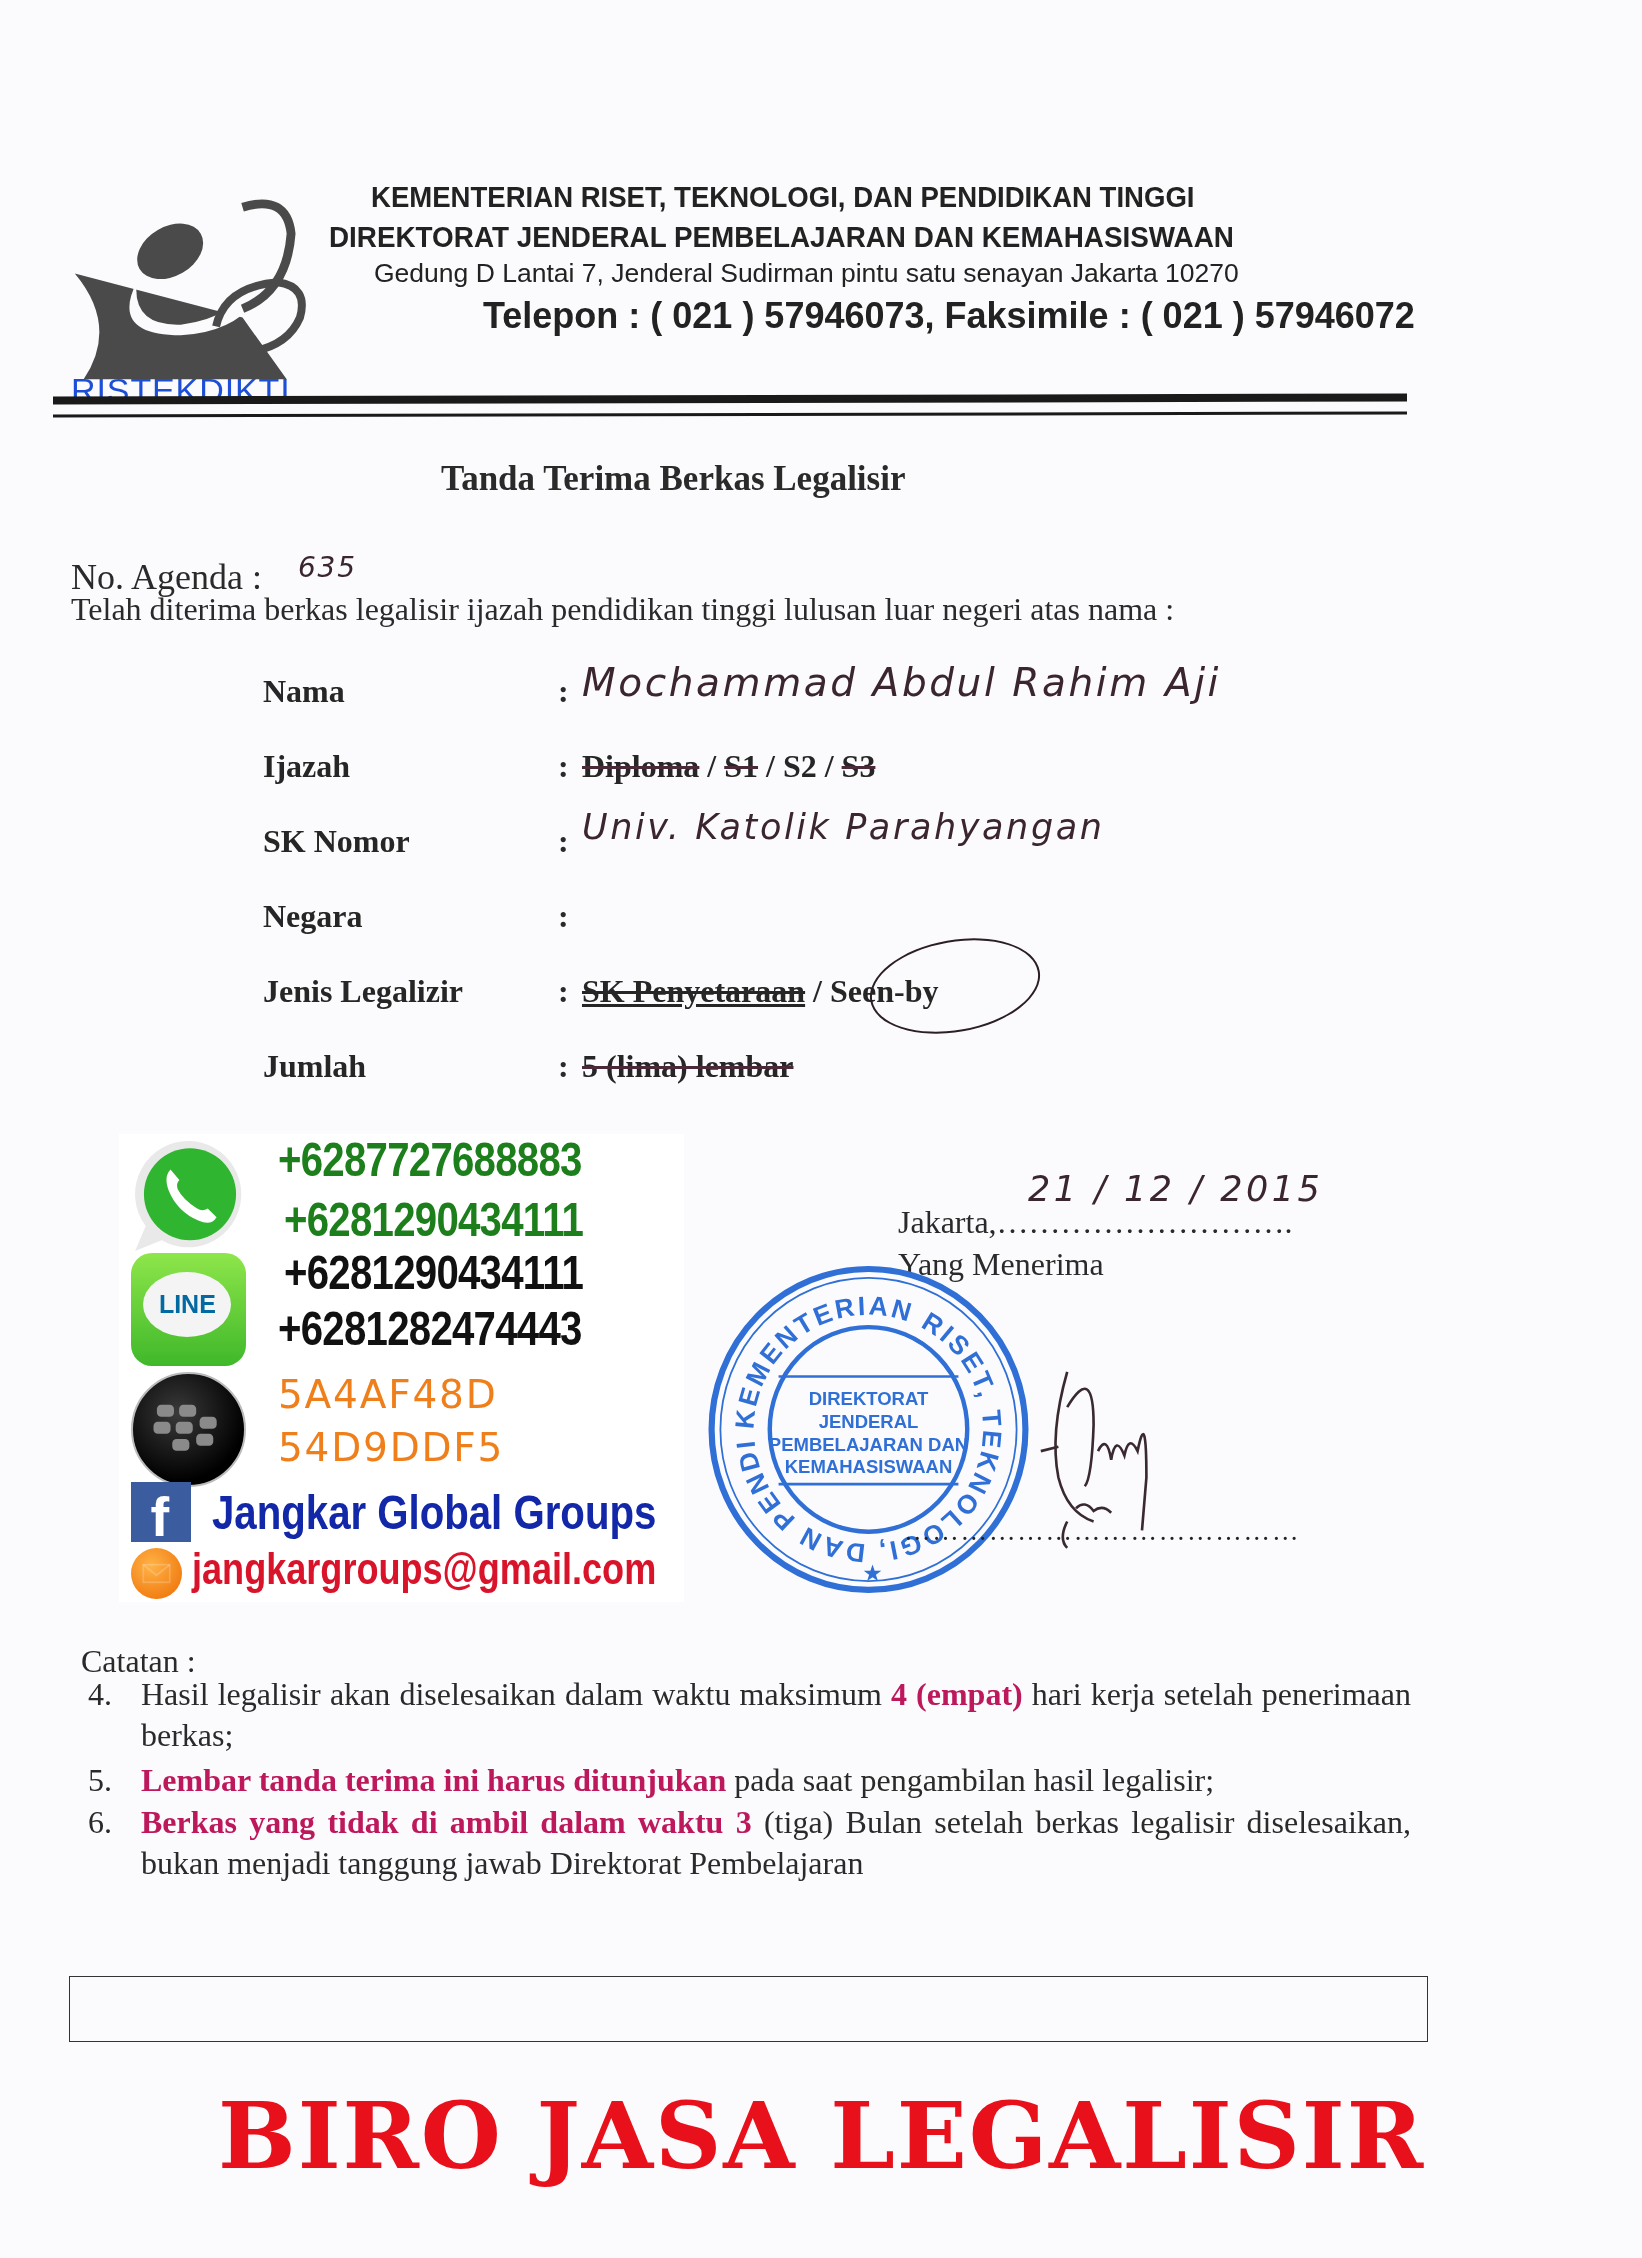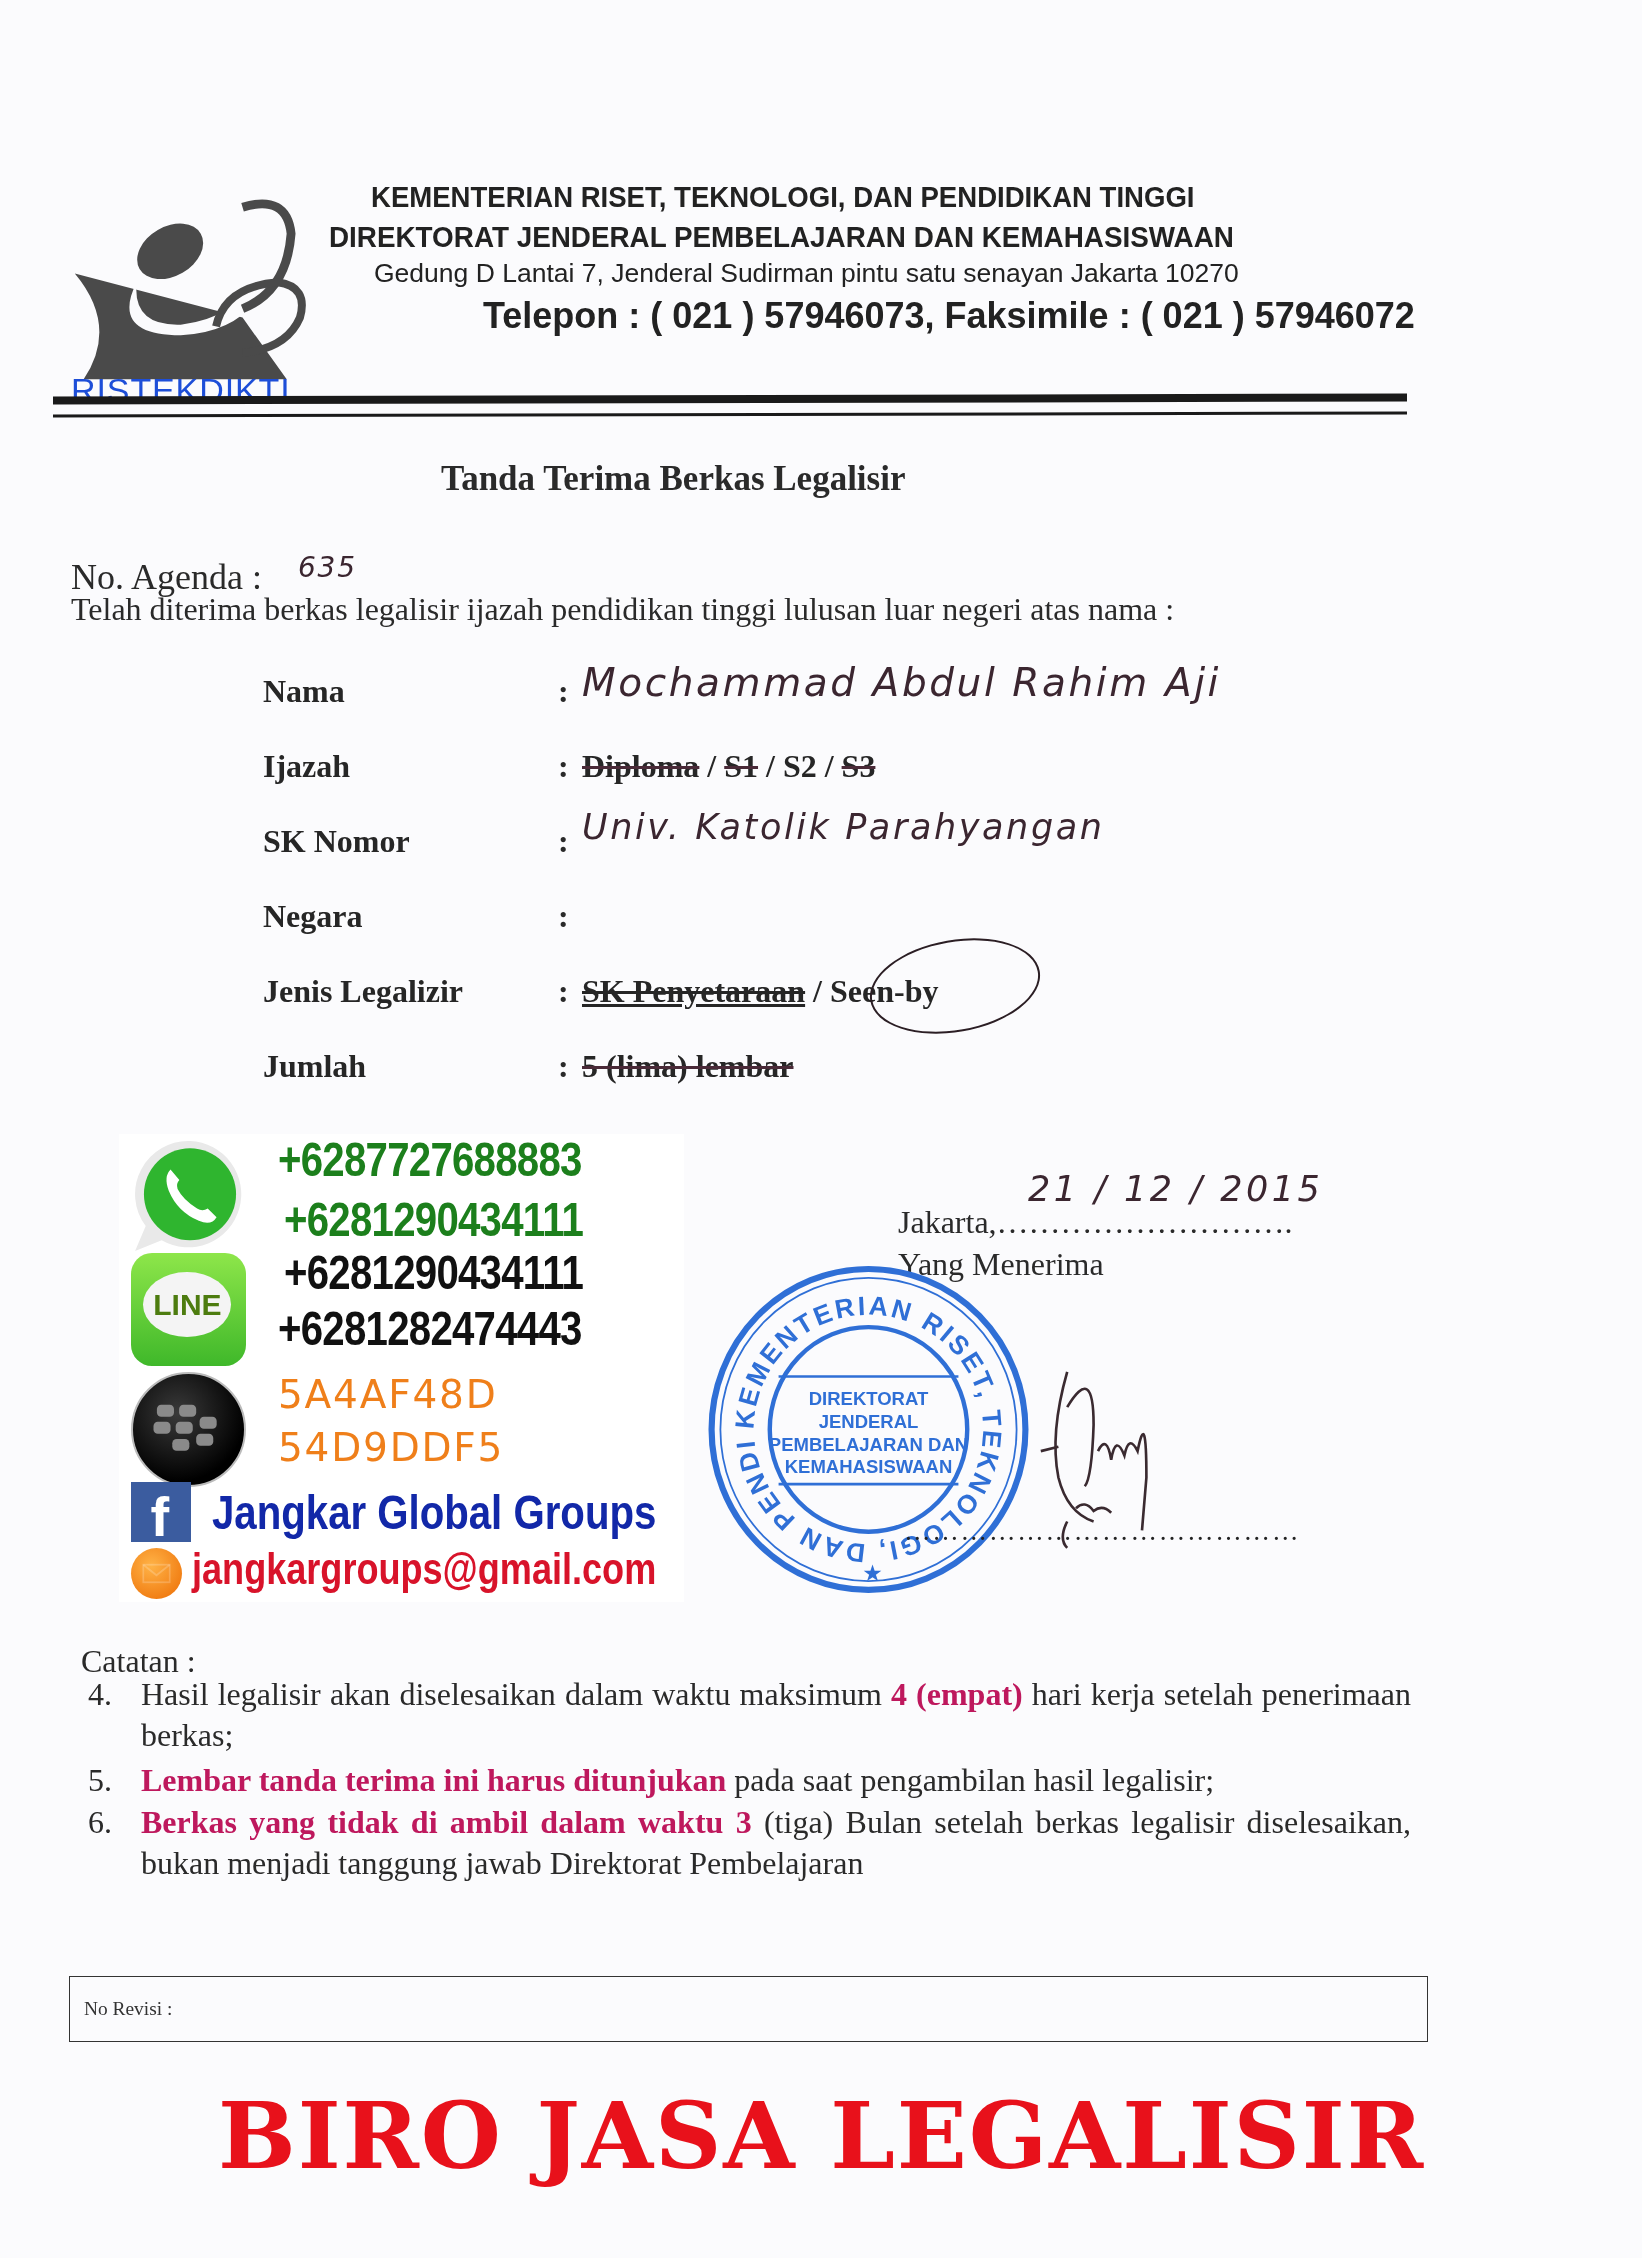--- a/index.html
+++ b/index.html
@@ -196,21 +196,21 @@
 <div class="abs field-value printed strike" style="top:1048px">5 (lima) lembar</div>
 
 <div class="abs promo"></div>
 
 <svg class="abs icon-wa" viewBox="0 0 140 140">
   <path d="M70 8 A60 60 0 1 1 38 120 L8 132 L20 104 A60 60 0 0 1 70 8 Z" fill="#e9e9e9"></path>
   <circle cx="70" cy="68" r="52" fill="#2fb52f"></circle>
   <path d="M48 40 Q40 48 46 64 Q56 88 80 98 Q94 104 100 94 L90 84 Q84 88 78 84 Q62 74 56 62 Q54 56 58 52 Z" fill="#fff"></path>
 </svg>
 <div class="abs icon-line">
-  <div style="position:absolute;left:12.4px;top:19.4px;width:88px;height:65px;border-radius:50%;background:#f4f4f4;display:flex;align-items:center;justify-content:center;font-family:'Liberation Sans',sans-serif;font-weight:bold;font-size:30px;color:#4d7c0f;">LINE</div>
+  <div style="position:absolute;left:12.4px;top:19.4px;width:88px;height:65px;border-radius:50%;background:#f4f4f4;display:flex;align-items:center;justify-content:center;font-family:'Liberation Sans',sans-serif;font-weight:bold;font-size:25px;color:#0369a1;">LINE</div>
 </div>
 <div class="abs icon-bb">
   <svg viewBox="0 0 130 130" style="width:100%;height:100%">
     <g fill="#8a8a8a">
       <rect x="28" y="36" width="20" height="14" rx="5"></rect>
         <rect x="54" y="36" width="20" height="14" rx="5"></rect>
       <rect x="24" y="56" width="20" height="14" rx="5"></rect>
         <rect x="50" y="56" width="20" height="14" rx="5"></rect>
         <rect x="78" y="50" width="20" height="14" rx="5"></rect>
       <rect x="46" y="76" width="20" height="14" rx="5"></rect>
@@ -285,17 +285,16 @@
 <div class="abs note" style="top:1760px">
   <span class="num">5.</span>
   <span class="txt"><span></span><b>Lembar tanda terima ini harus ditunjukan</b><span> pada saat pengambilan hasil legalisir;</span></span>
 </div>
 <div class="abs note" style="top:1802px">
   <span class="num">6.</span>
   <span class="txt"><span></span><b>Berkas yang tidak di ambil dalam waktu 3</b><span> (tiga) Bulan setelah berkas legalisir diselesaikan, bukan menjadi tanggung jawab Direktorat Pembelajaran</span></span>
 </div>
 
 <div class="abs doc-table">
-  <div class="doc-cell">No Revisi :</div>
 </div>
 
 <div class="abs banner">BIRO JASA LEGALISIR</div>
 
 
 </body></html>

